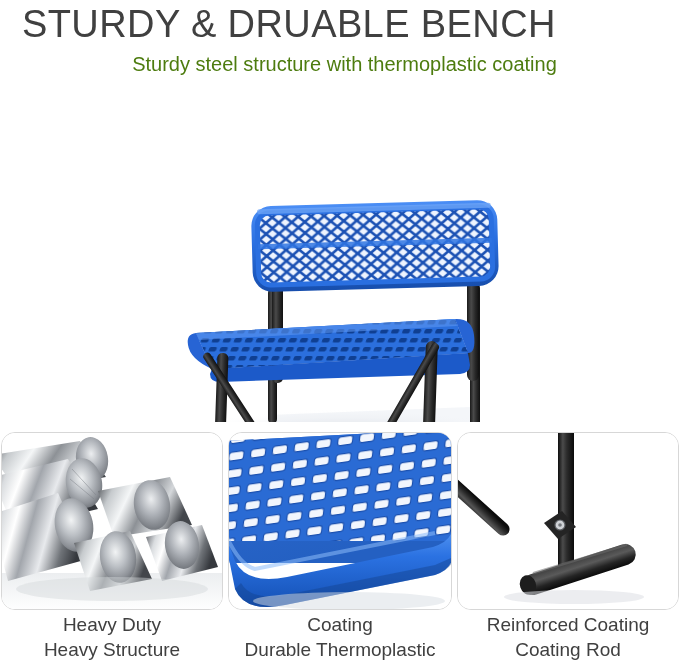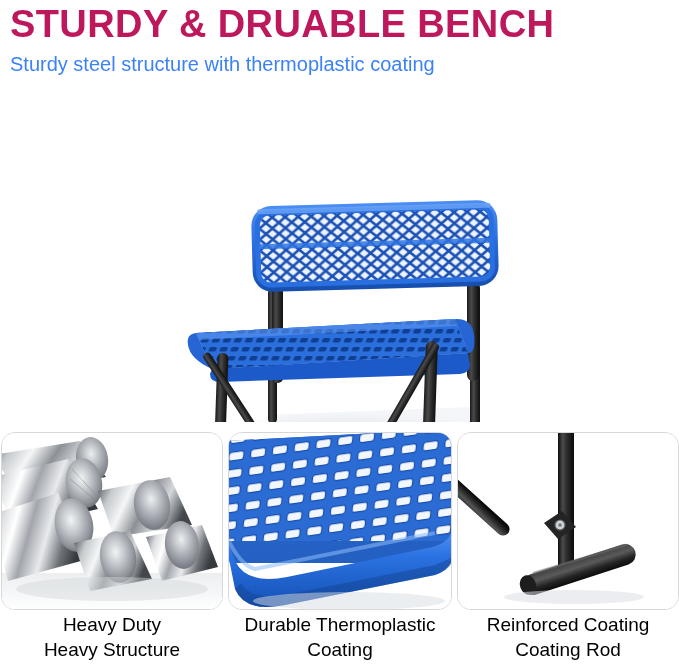--- a/index.html
+++ b/index.html
@@ -12,35 +12,37 @@
     overflow: hidden;
     position: relative;
   }
 
   
   .header { padding: 2px 0 0 10px; }
 
   .main-title {
     font-family: "Liberation Sans", sans-serif;
     font-size: 38px;
-    font-weight: bold;
+    font-weight: normal;
     letter-spacing: 0.4px;
-    color: #be185d;
+    color: #404040;
     line-height: 44px;
     white-space: nowrap;
+    margin-left: 12px;
   }
 
   .subtitle {
     font-family: "Liberation Sans", sans-serif;
     font-size: 20px;
     font-weight: normal;
-    color: #3b82f6;
+    color: #4d7c0f;
     line-height: 26px;
     margin-top: 5px;
     white-space: nowrap;
+    text-align: center;
   }
 
   
   .hero {
     position: relative;
     width: 679px;
     height: 345px;
     background: #ffffff;
   }
   .hero svg { display: block; }
@@ -76,21 +78,21 @@
     left: 0;
     width: 679px;
     height: 58px;
     display: flex;
   }
   .caption {
     text-align: center;
     font-family: "Liberation Sans", sans-serif;
     font-size: 19px;
     line-height: 25px;
-    color: #000000;
+    color: #404040;
   }
   .caption.c1 { width: 222px; margin-left: 1px; }
   .caption.c2 { width: 224px; margin-left: 5px; }
   .caption.c3 { width: 222px; margin-left: 5px; }
   .caption .ln { display: block; white-space: nowrap; }
 </style>
 </head>
 <body>
 
 <div class="header">
@@ -373,20 +375,20 @@
     </svg>
   </div>
 </div>
 
 <div class="caption-row">
   <div class="caption c1">
     <span class="ln">Heavy Duty</span>
     <span class="ln">Heavy Structure</span>
   </div>
   <div class="caption c2">
+    <span class="ln">Coating</span>
     <span class="ln">Durable Thermoplastic</span>
-    <span class="ln">Coating</span>
   </div>
   <div class="caption c3">
     <span class="ln">Reinforced Coating</span>
     <span class="ln">Coating Rod</span>
   </div>
 </div>
 
 </body></html>

